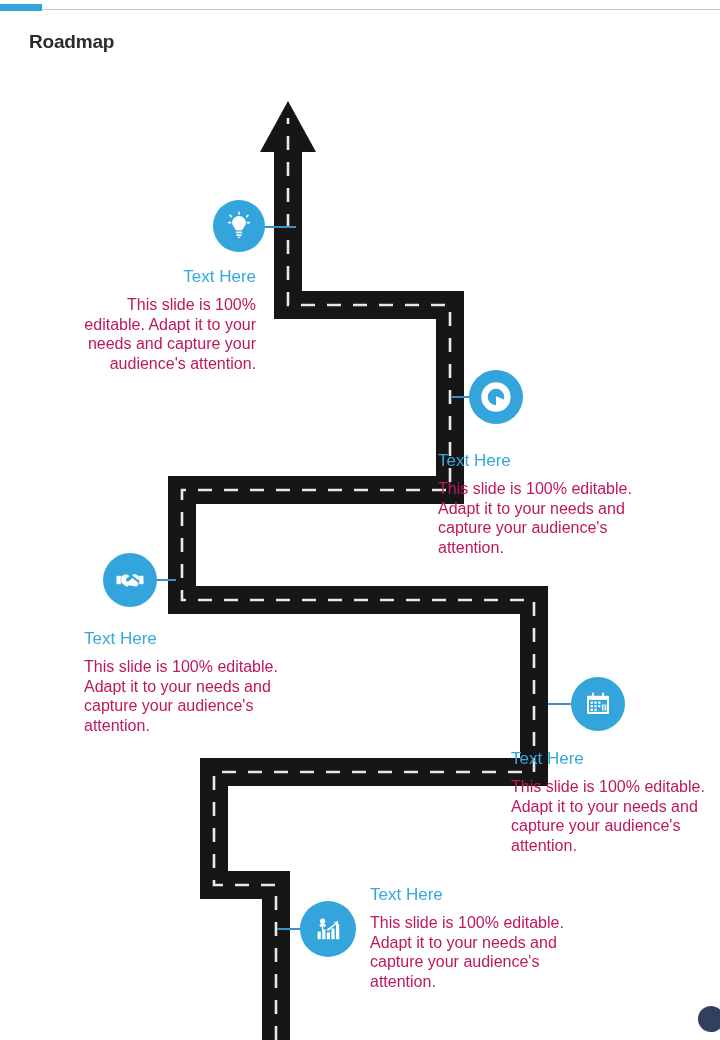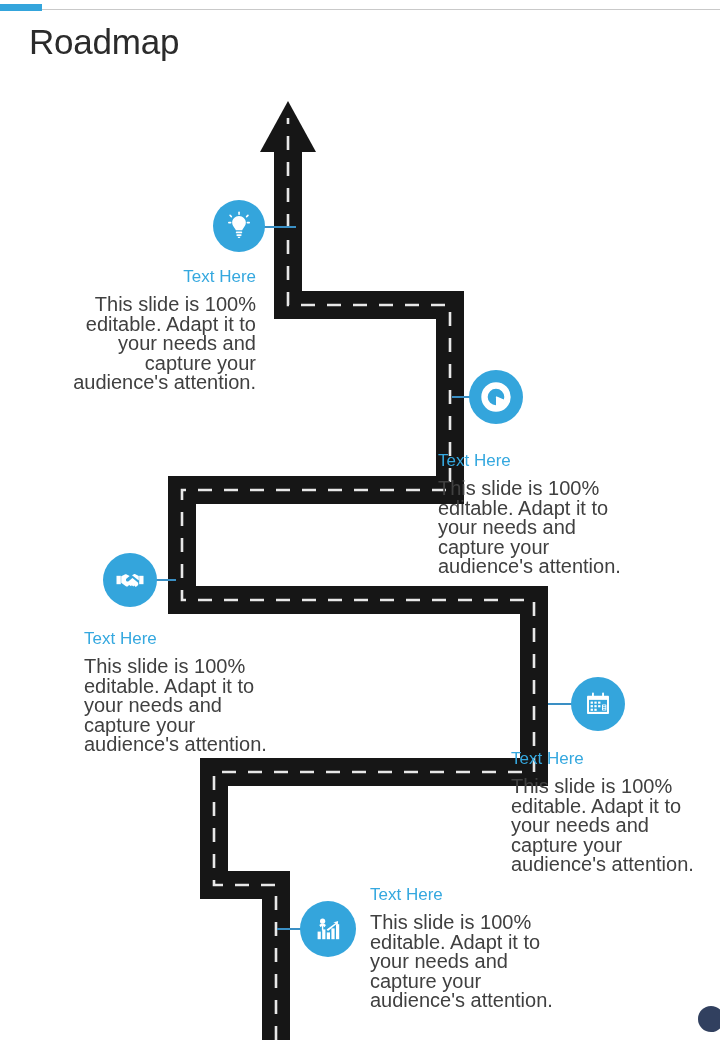--- a/index.html
+++ b/index.html
@@ -35,22 +35,22 @@
     width: 42px;
     height: 7px;
     background: #34a5dc;
   }
 
   
   .page-title {
     position: absolute;
     left: 29px;
     top: 22px;
-    font-size: 35px;
-    font-weight: normal;
+    font-size: 19px;
+    font-weight: bold;
     color: #2b2b2b;
     letter-spacing: -0.2px;
     line-height: 40px;
   }
 
   
   #road-svg {
     position: absolute;
     left: 0;
     top: 0;
@@ -83,22 +83,22 @@
     position: absolute;
   }
   .tb-title {
     font-size: 17px;
     font-weight: normal;
     color: #35a8df;
     line-height: 22px;
     margin-bottom: 7px;
   }
   .tb-body {
-    font-size: 20px;
-    color: #404040;
+    font-size: 16px;
+    color: #be185d;
     line-height: 19.5px;
   }
   .align-right { text-align: right; }
   .align-left  { text-align: left; }
 
   
   .corner-dot {
     position: absolute;
     right: -4px;
     bottom: 8px;

